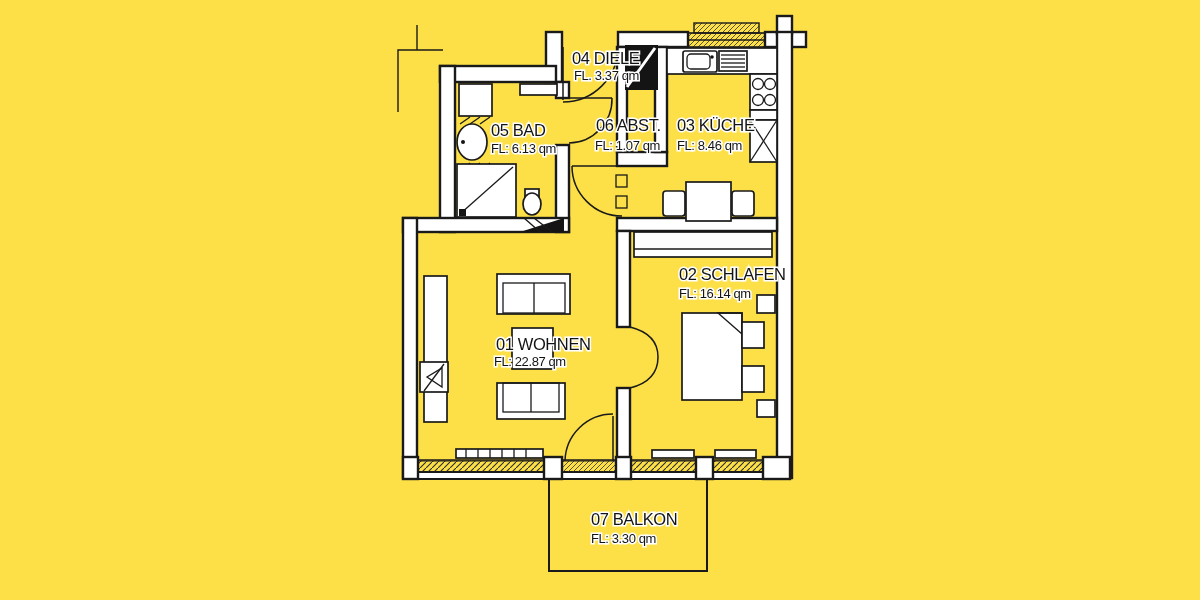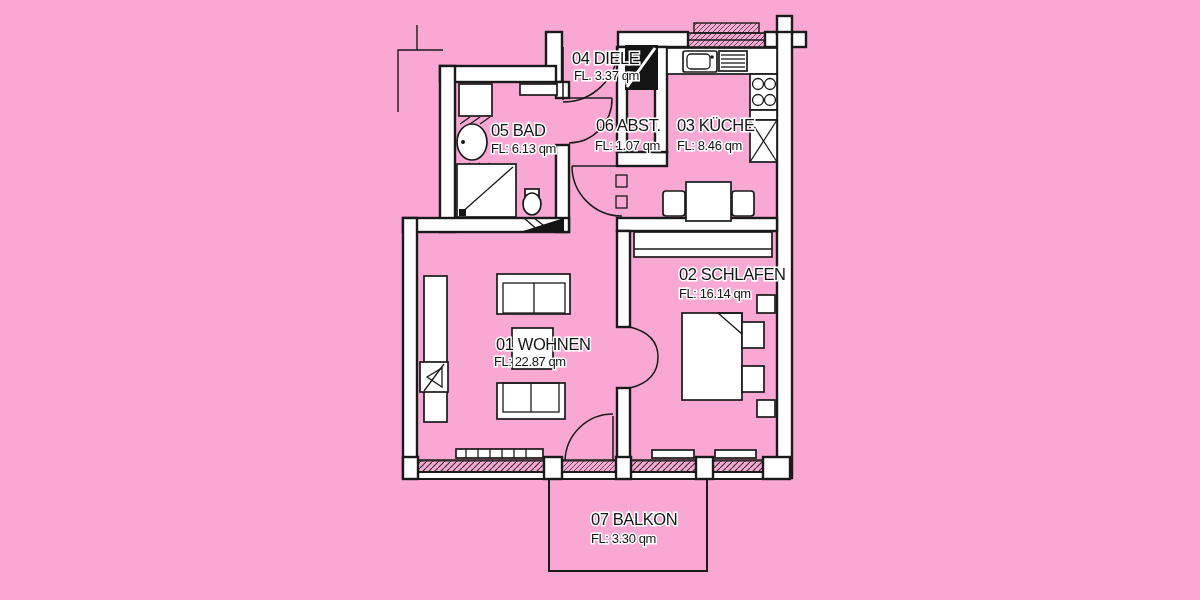--- a/index.html
+++ b/index.html
@@ -1,16 +1,16 @@
 <!DOCTYPE html>
 <html><head>
 <meta charset="utf-8">
 <style>
   html,body{margin:0;padding:0;background:#ffffff;}
-  .stage{position:relative;width:1200px;height:600px;background:#f9a8d4;overflow:hidden;}
+  .stage{position:relative;width:1200px;height:600px;background:#fde047;overflow:hidden;}
   svg{display:block;}
   text{
     font-family:"Liberation Sans", sans-serif;
     fill:#141414;
     letter-spacing:-0.4px;
     paint-order:stroke;
     stroke:#ffffff;
     stroke-width:3px;
   }
   .rname{font-size:16.5px;}

